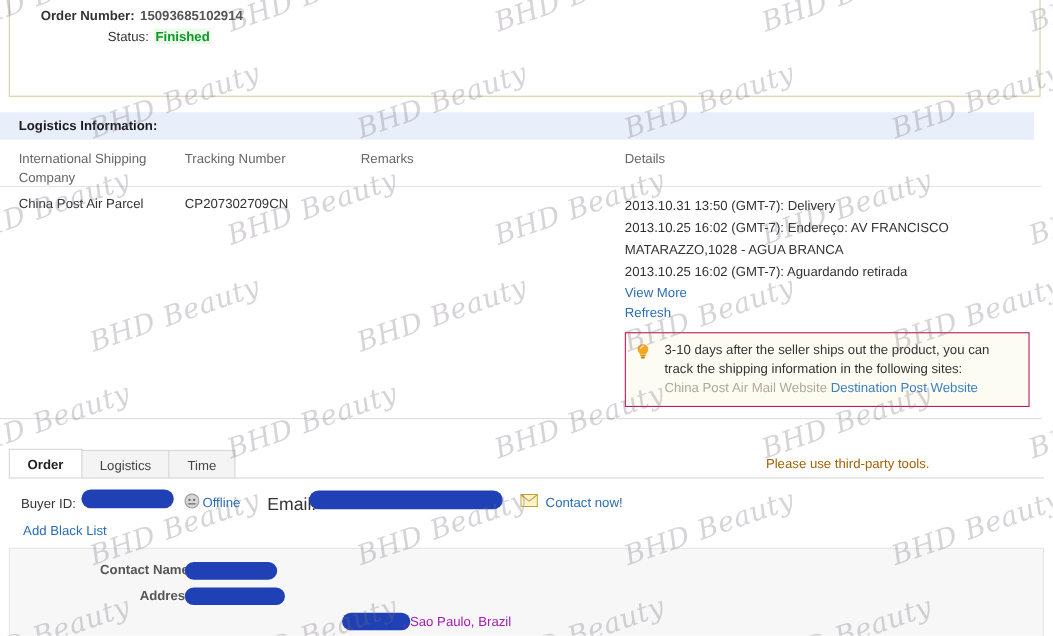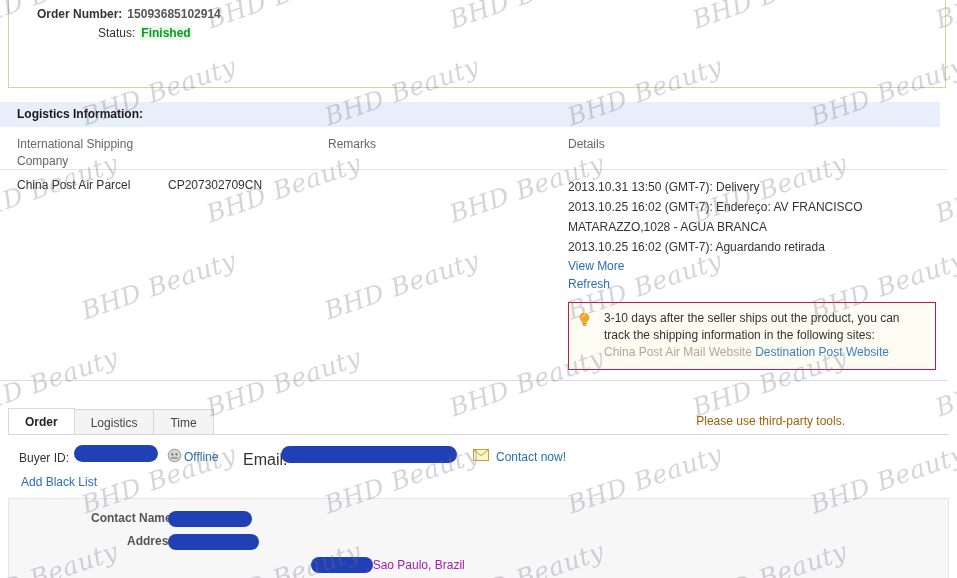--- a/index.html
+++ b/index.html
@@ -337,20 +337,21 @@
 </div>
 
 <div id="logistics-panel">
 
   <div id="logistics-header">Logistics Information:</div>
 
   <div id="logistics-table">
 
     <div id="logistics-thead">
       <div class="col-head" id="col-h-company">International Shipping Company</div>
+      <div class="col-head" id="col-h-tracking">Tracking Number</div>
       <div class="col-head" id="col-h-remarks">Remarks</div>
       <div class="col-head" id="col-h-details">Details</div>
     </div>
 
     <div id="logistics-row">
       <div class="cell" id="cell-company">China Post Air Parcel</div>
       <div class="cell" id="cell-tracking">CP207302709CN</div>
       <div class="cell" id="cell-remarks"></div>
 
       <div class="cell" id="cell-details">

